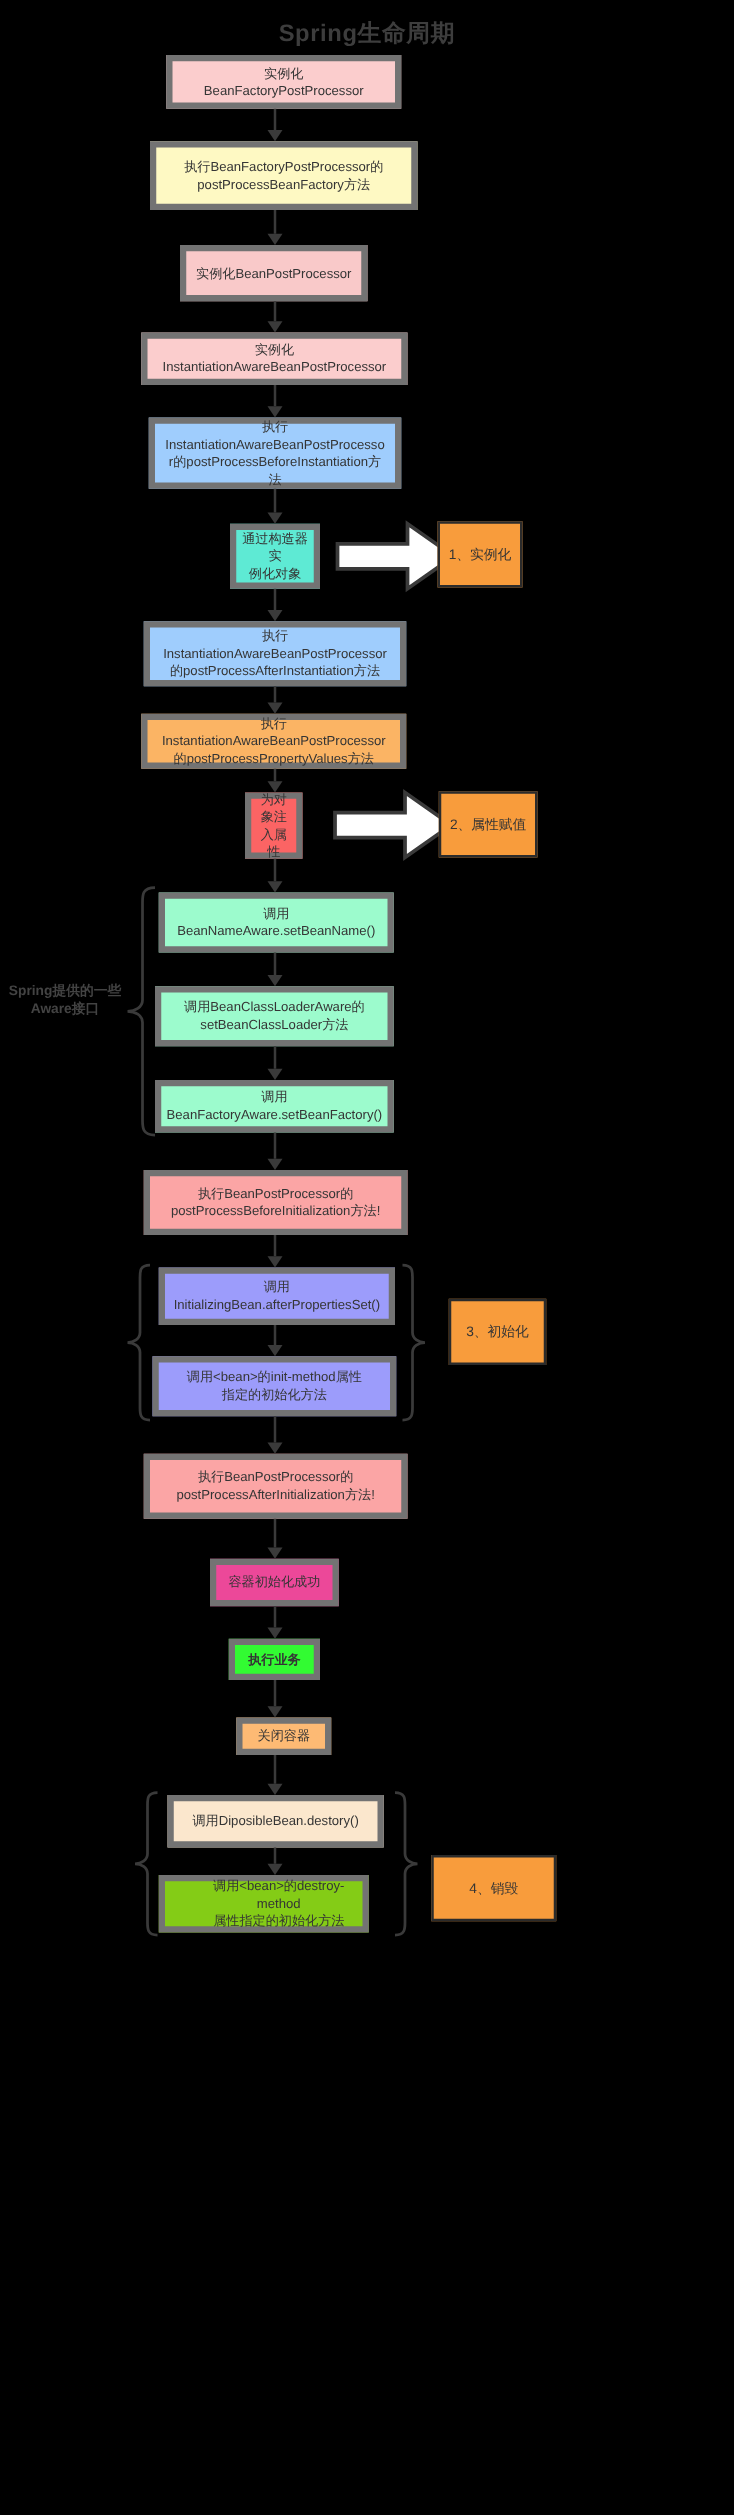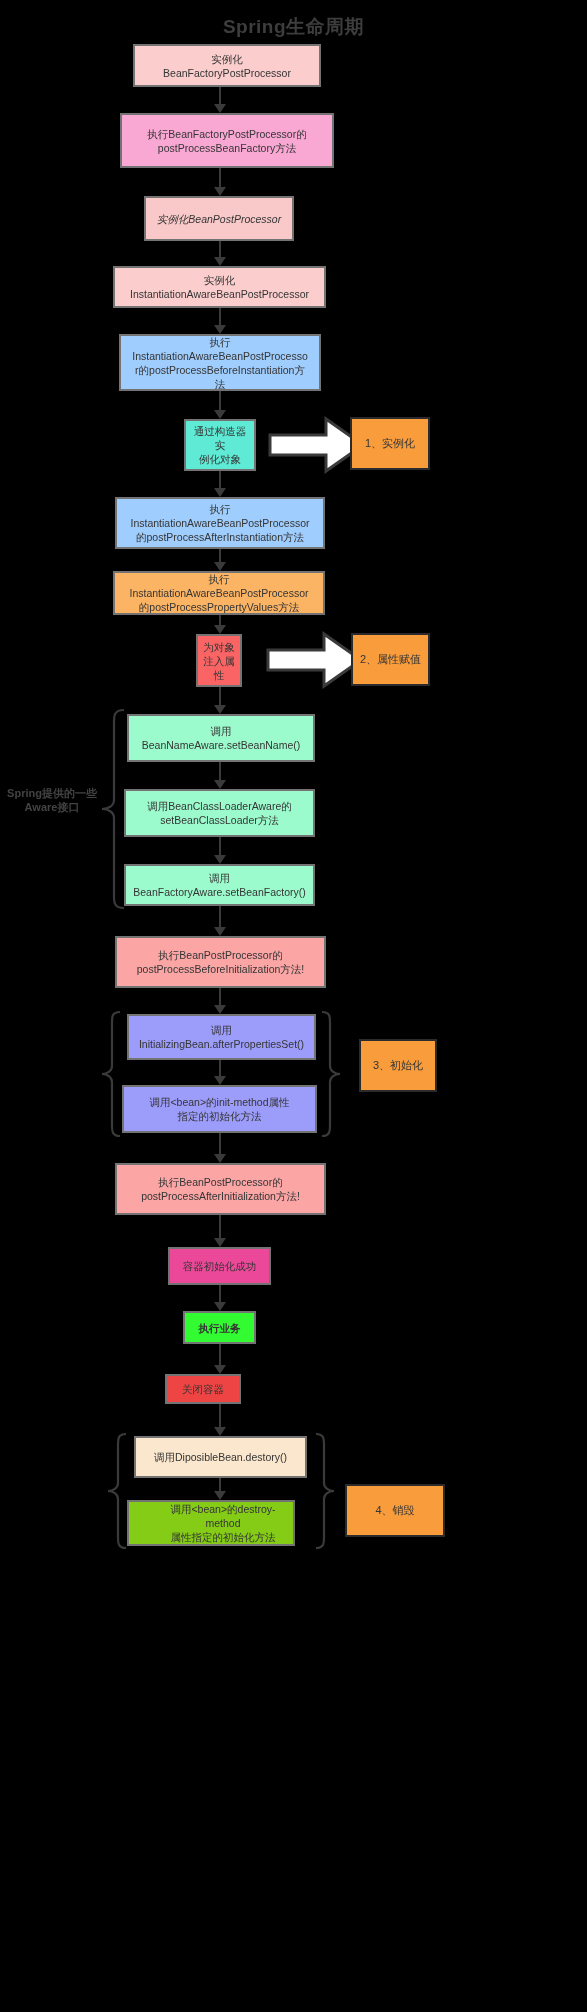--- a/index.html
+++ b/index.html
@@ -21,21 +21,21 @@
     left: 0; right: 0;
     top: 14px;
     text-align: center;
     font-size: 19px;
     font-weight: bold;
     color: #3d3d3d;
     letter-spacing: 0.5px;
   }
   .node {
     position: absolute;
-    border: 2px solid #737373;
+    border: 5px solid #737373;
     color: #353535;
     font-size: 10.5px;
     line-height: 14px;
     display: flex;
     align-items: center;
     justify-content: center;
     text-align: center;
     padding: 2px 4px;
     white-space: pre-line;
   }
@@ -81,24 +81,24 @@
 </head>
 <body>
 
 <div id="root">
 
   <div class="title">Spring生命周期</div>
 
   <div class="node" style="left:133px; top:44px; width:188px; height:43px; background:#fbcdcd;">实例化
 BeanFactoryPostProcessor</div>
 
-  <div class="node" style="left:120px; top:113px; width:214px; height:55px; background:#f9a8d4;text-align:center;">执行BeanFactoryPostProcessor的
+  <div class="node" style="left:120px; top:113px; width:214px; height:55px; background:#fef9c3;text-align:center;">执行BeanFactoryPostProcessor的
 postProcessBeanFactory方法</div>
 
-  <div class="node" style="left:144px; top:196px; width:150px; height:45px; background:#f9c9c9;font-style:italic;">实例化BeanPostProcessor</div>
+  <div class="node" style="left:144px; top:196px; width:150px; height:45px; background:#f9c9c9;">实例化BeanPostProcessor</div>
 
   <div class="node" style="left:113px; top:266px; width:213px; height:42px; background:#fbcdcd;">实例化
 InstantiationAwareBeanPostProcessor</div>
 
   <div class="node" style="left:119px; top:334px; width:202px; height:57px; background:#9fcdfd;">执行
 InstantiationAwareBeanPostProcesso
 r的postProcessBeforeInstantiation方
 法</div>
 
   <div class="node" style="left:184px; top:419px; width:72px; height:52px; background:#5eead4;">通过构造器实
@@ -133,21 +133,21 @@
   <div class="node" style="left:122px; top:1085px; width:195px; height:48px; background:#9c9cfb;">调用&lt;bean&gt;的init-method属性
 指定的初始化方法</div>
 
   <div class="node" style="left:115px; top:1163px; width:211px; height:52px; background:#fba5a5;">执行BeanPostProcessor的
 postProcessAfterInitialization方法!</div>
 
   <div class="node" style="left:168px; top:1247px; width:103px; height:38px; background:#ec4899;">容器初始化成功</div>
 
   <div class="node" style="left:183px; top:1311px; width:73px; height:33px; background:#32fb32;font-weight:bold;">执行业务</div>
 
-  <div class="node" style="left:165px; top:1374px; width:76px; height:30px; background:#ef4444;">关闭容器</div>
+  <div class="node" style="left:189px; top:1374px; width:76px; height:30px; background:#fdba74;">关闭容器</div>
 
   <div class="node" style="left:134px; top:1436px; width:173px; height:42px; background:#fbe7cd;">调用DiposibleBean.destory()</div>
 
   <div class="node" style="left:127px; top:1500px; width:168px; height:46px; background:#84cc16;padding-left:28px;">调用&lt;bean&gt;的destroy-method
 属性指定的初始化方法</div>
 
   <div class="conn" style="left:219px; top:87px;  height:17px;"></div>
   <div class="arrowhead" style="left:214px; top:104px;"></div>
 
   <div class="conn" style="left:219px; top:168px; height:19px;"></div>
@@ -208,21 +208,21 @@
   <div class="arrowhead" style="left:214px; top:1491px;"></div>
 
   <svg class="bigarrow" style="left:268px; top:415px;" width="98" height="60" viewBox="0 0 98 60">
     <path d="M2,20 L58,20 L58,4 L95,30 L58,56 L58,40 L2,40 Z" fill="#ffffff" stroke="#3a3a3a" stroke-width="3"></path>
   </svg>
 
   <svg class="bigarrow" style="left:266px; top:630px;" width="98" height="60" viewBox="0 0 98 60">
     <path d="M2,20 L58,20 L58,4 L95,30 L58,56 L58,40 L2,40 Z" fill="#ffffff" stroke="#3a3a3a" stroke-width="3"></path>
   </svg>
 
-  <div class="callout" style="left:350px; top:417px; width:80px; height:53px;">1、实例化</div>
+  <div class="callout" style="left:350px; top:417px; width:68px; height:53px;">1、实例化</div>
 
   <div class="callout" style="left:351px; top:633px; width:79px; height:53px;">2、属性赋值</div>
 
   <div class="callout" style="left:359px; top:1039px; width:78px; height:53px;">3、初始化</div>
 
   <div class="callout" style="left:345px; top:1484px; width:100px; height:53px;">4、销毁</div>
 
   <svg class="brace" style="left:100px; top:708px;" width="26" height="202" viewBox="0 0 26 202">
     <path d="M24,2 C14,2 14,8 14,14 L14,92 C14,98 8,101 2,101 C8,101 14,104 14,110 L14,188 C14,194 14,200 24,200" fill="none" stroke="#3a3a3a" stroke-width="2.2"></path>
   </svg>

